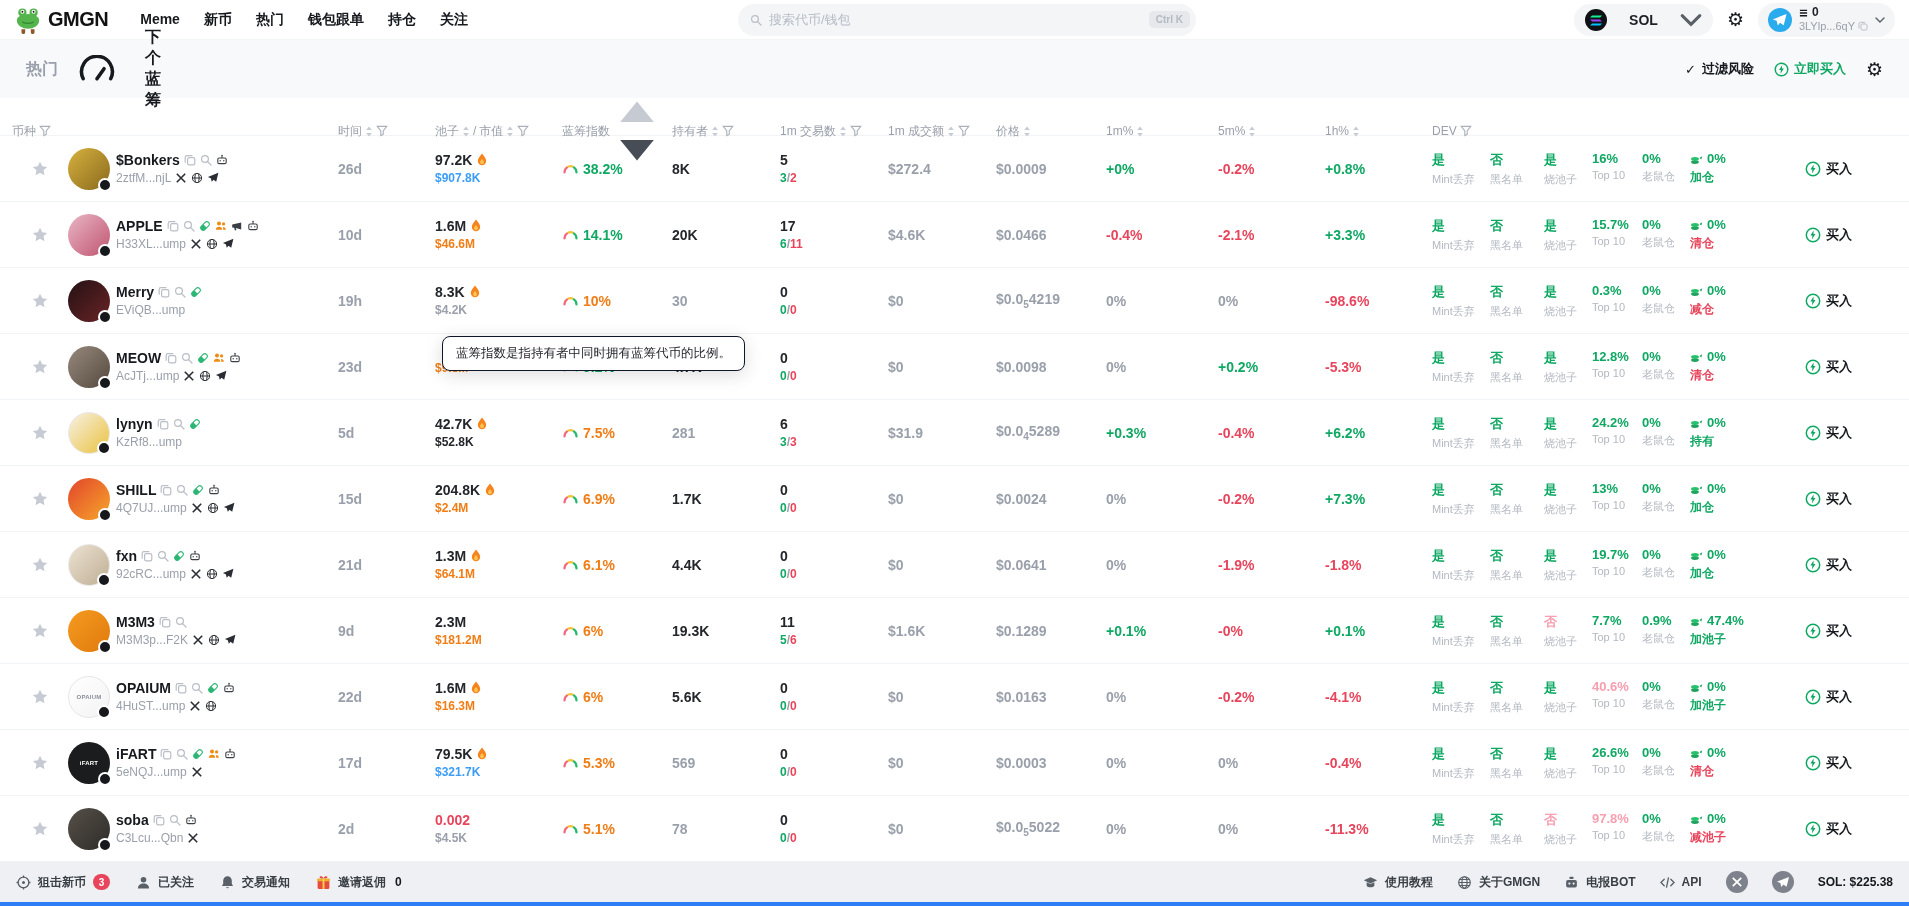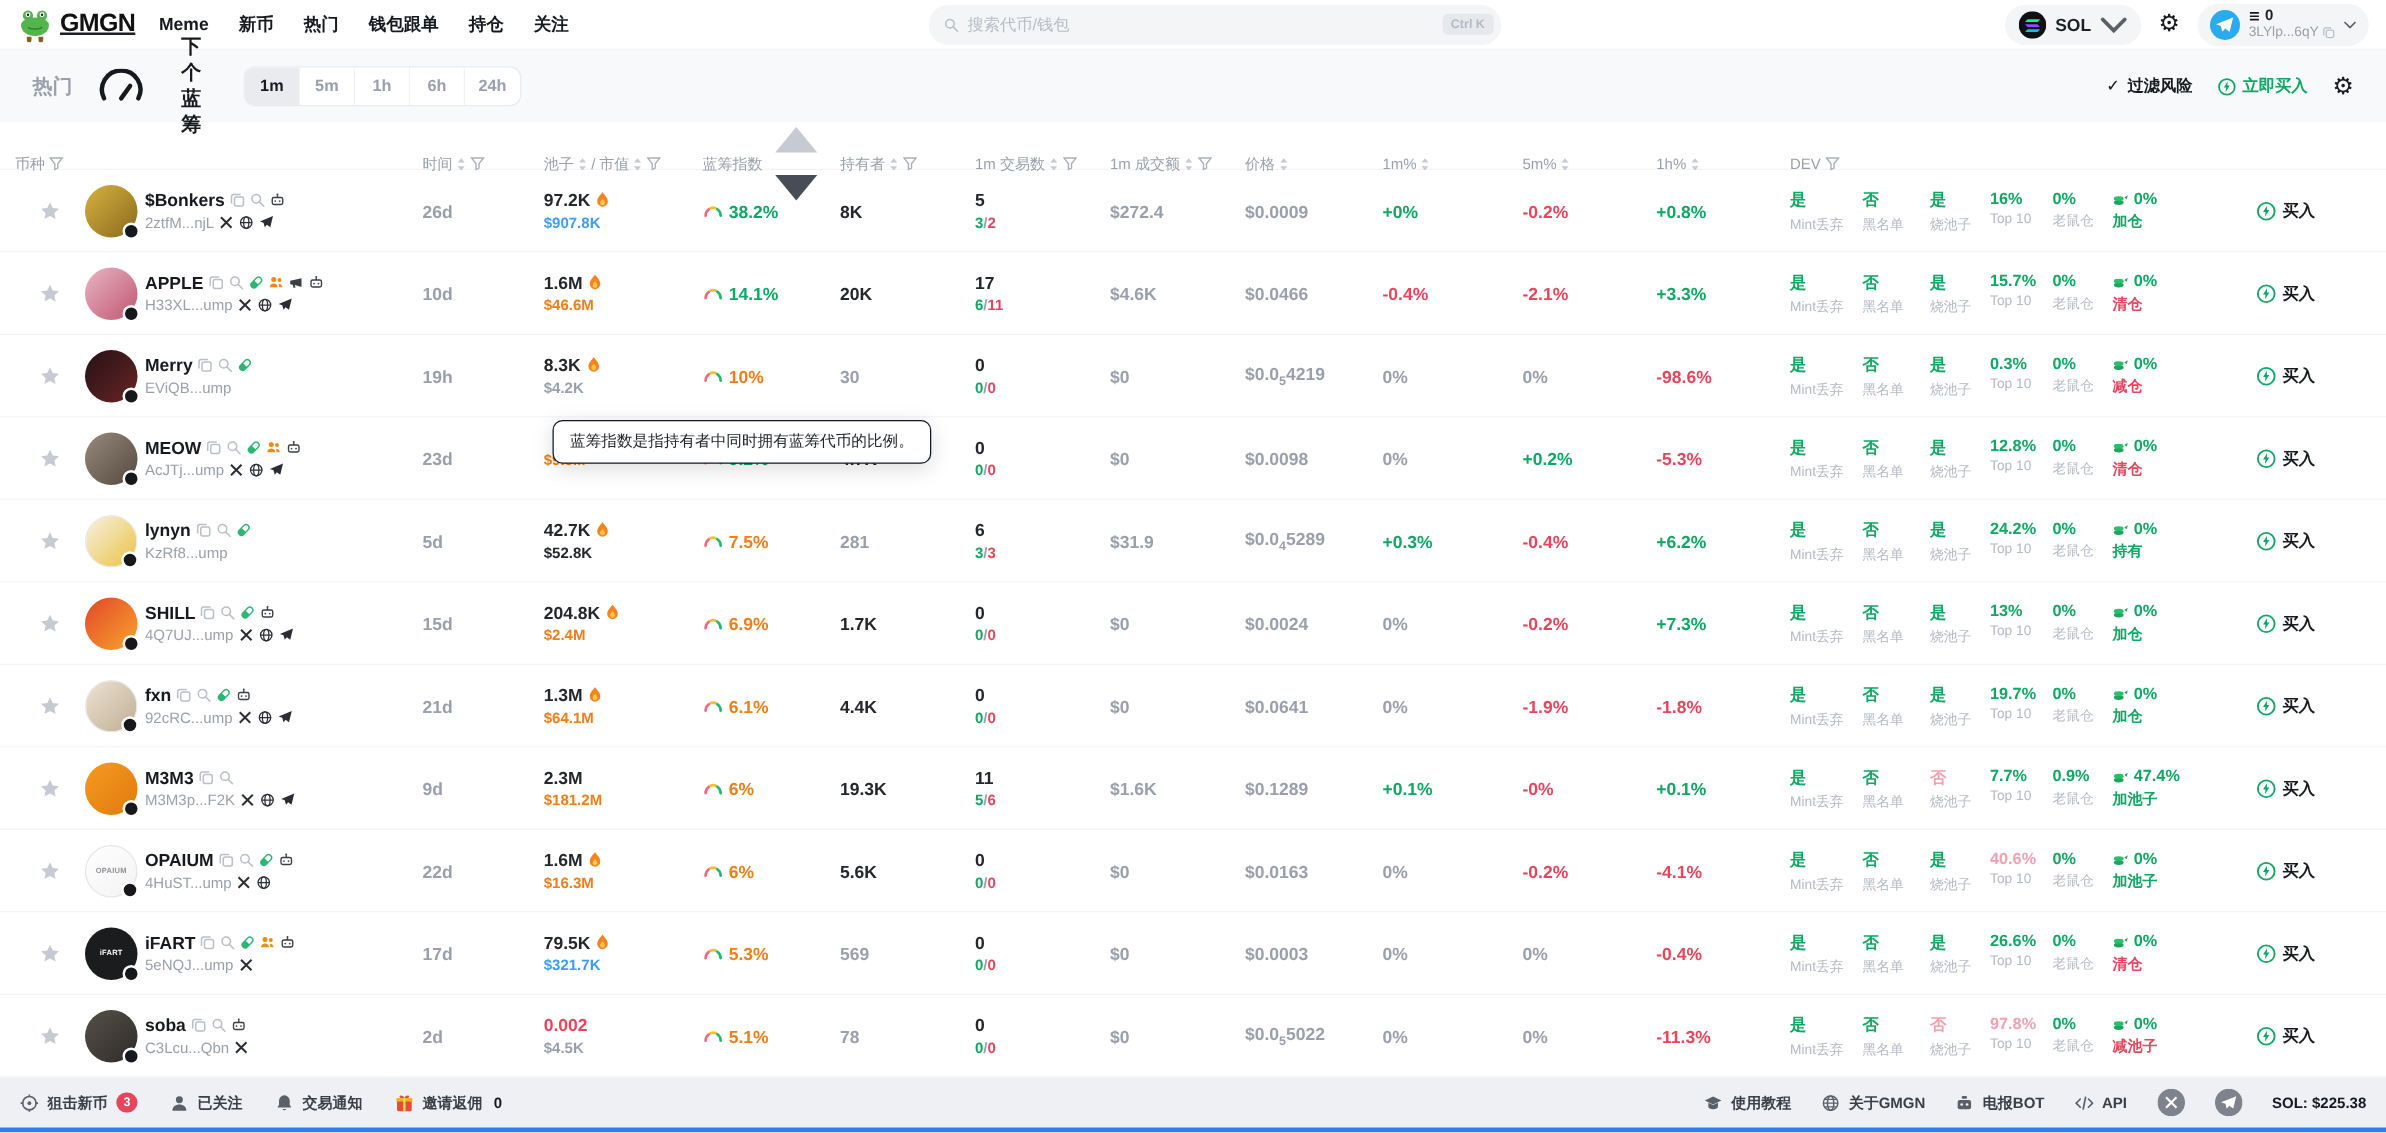--- a/index.html
+++ b/index.html
@@ -3,33 +3,33 @@
 <meta charset="utf-8">
 <style>
   * { box-sizing: border-box; margin: 0; padding: 0; }
   html,body { width:1909px; height:906px; overflow:hidden; background:#fff;
     font-family:"Liberation Sans","DejaVu Sans",sans-serif; color:#1d2126; }
   .ic { display:inline-flex; width:12px; height:12px; color:#b9bec7; flex:0 0 auto; }
   .ic svg { width:100%; height:100%; }
   .ic.soc { color:#2a2e34; }
   
   .topnav { height:40px; background:#fff; display:flex; align-items:center; padding:0 14px; border-bottom:1px solid #f3f4f6; }
-  .logo { display:flex; align-items:center; gap:6px; margin-right:19px;text-decoration:underline; }
+  .logo { display:flex; align-items:center; gap:6px; margin-right:32px; }
   .logo .ic { width:28px; height:28px; }
   .logo-text { font-size:20px; font-weight:800; letter-spacing:-0.5px; color:#111; }
   .mainnav { display:flex; gap:24px; }
   .nav-item { font-size:14px; font-weight:700; color:#16191e; cursor:pointer; text-decoration:none; }
   .nav-spacer { flex:1; }
   .search { width:458px; height:32px; background:#f4f5f7; border-radius:16px; display:flex; align-items:center; gap:7px; padding:0 6px 0 12px; }
   .search input { border:none; outline:none; background:transparent; flex:1; font-size:13px; color:#333; font-family:inherit; }
   .search input::placeholder { color:#b7bcc6; }
   .kbd { background:#e6e8ec; color:#b4b9c3; border-radius:5px; padding:3px 7px; font-size:10px; font-weight:600; }
   .nav-spacer2 { flex:1.4; }
   .nav-right { display:flex; align-items:center; gap:14px; }
-  .chain { height:32px; border-radius:16px; background:#f4f5f7; display:flex; align-items:center; gap:7px; padding:0 11px; font-size:14px; font-weight:800; cursor:pointer; }
+  .chain { height:32px; border-radius:16px; background:#f4f5f7; display:flex; align-items:center; gap:22px; padding:0 11px; font-size:14px; font-weight:800; cursor:pointer; }
   .chain .ic { width:22px; height:22px; }
   .chev { width:10px; height:6px; color:#5a6068; }
   .gear { font-size:19px; color:#16191e; line-height:1; cursor:pointer; }
   .wallet { height:34px; border-radius:17px; background:#f4f5f7; display:flex; align-items:center; gap:7px; padding:0 10px; cursor:pointer; }
   .wallet .ic.tgb { width:24px; height:24px; }
   .wcol { display:flex; flex-direction:column; line-height:1.15; }
   .wbal { font-size:12px; font-weight:800; display:flex; align-items:center; gap:4px; }
   .wbal .ic { width:9px; height:8px; color:#16191e; }
   .waddr { font-size:11px; color:#9aa0ab; display:flex; align-items:center; gap:3px; }
   .waddr .ic { width:10px; height:10px; }
@@ -199,27 +199,20 @@
       </div>
       <div class="httab active">
         <svg viewBox="0 0 16 12" fill="none" stroke="#16191e" stroke-width="1.5" stroke-linecap="round">
           <path d="M2.2 10A6.5 6.5 0 1 1 13.8 10"></path>
           <path d="M8 10l3-4.2"></path>
         </svg>
         <span class="ic "></span>
         <span>下个蓝筹</span>
       </div>
     </div>
-  <div class="timegroup" id="time-tabs">
-      <div class="ttab active">1m</div>
-      <div class="ttab">5m</div>
-      <div class="ttab">1h</div>
-      <div class="ttab">6h</div>
-      <div class="ttab">24h</div>
-    </div>
   <div class="toolbar-right">
     <div class="risk">
       <span class="chk">✓</span>
       <span>过滤风险</span>
     </div>
     <div class="buynow">
       <span class="ic">
           <svg viewBox="0 0 16 16">
             <circle cx="8" cy="8" r="6.7" fill="none" stroke="#0fa863" stroke-width="1.5"></circle>
             <path d="M8.6 3.5L5.4 8.6h2L6.9 12.4l3.6-5.5h-2z" fill="#0fa863"></path>

